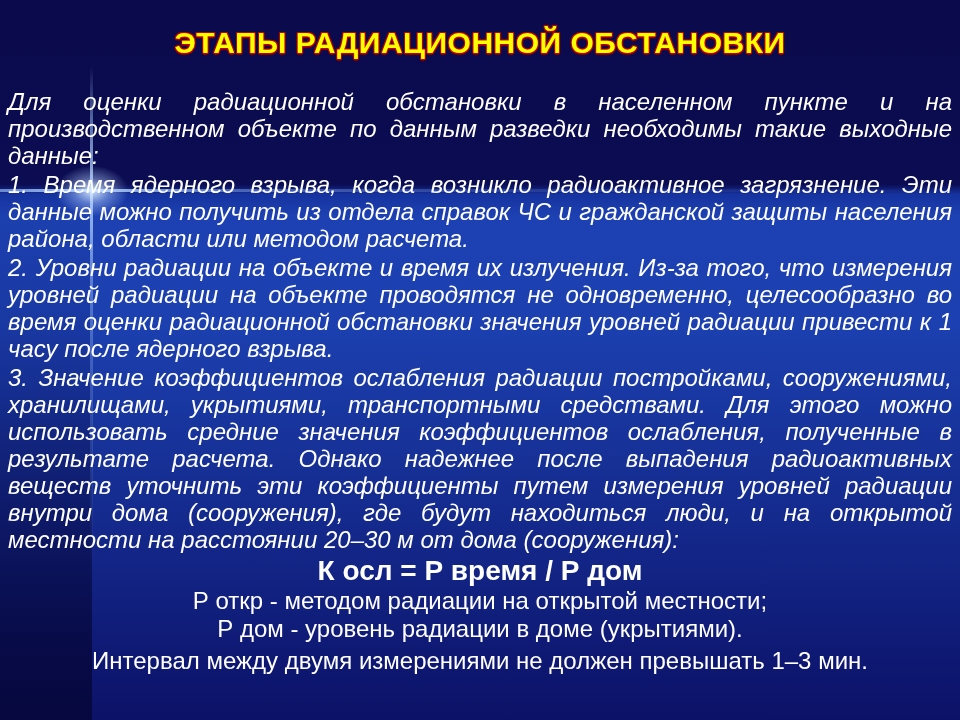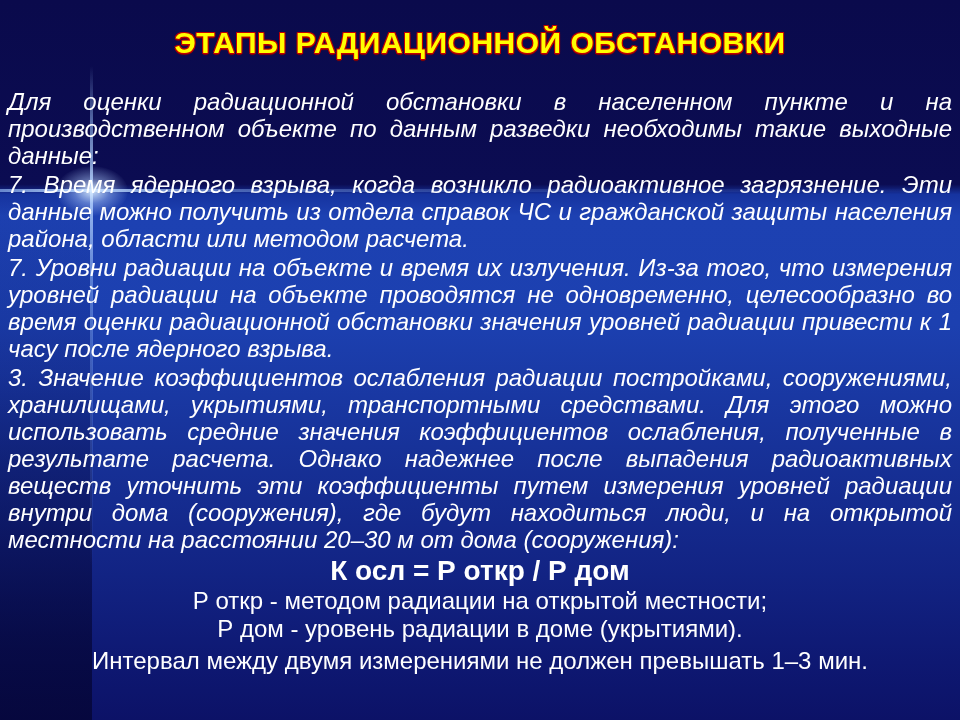--- a/index.html
+++ b/index.html
@@ -130,25 +130,25 @@
 
   <div class="bg-left-dark"></div>
   <div class="flare-v"></div>
   <div class="flare-h"></div>
   <div class="flare-core"></div>
 
   <div class="title">ЭТАПЫ РАДИАЦИОННОЙ ОБСТАНОВКИ</div>
 
   <div class="body-text">
     <p>Для оценки радиационной обстановки в населенном пункте и на производственном объекте по данным разведки необходимы такие выходные данные:</p>
-    <p>7. Время ядерного взрыва, когда возникло радиоактивное загрязнение. Эти данные можно получить из отдела справок ЧС и гражданской защиты населения района, области или методом расчета.</p>
-    <p>7. Уровни радиации на объекте и время их излучения. Из-за того, что измерения уровней радиации на объекте проводятся не одновременно, целесообразно во время оценки радиационной обстановки значения уровней радиации привести к 1 часу после ядерного взрыва.</p>
+    <p>1. Время ядерного взрыва, когда возникло радиоактивное загрязнение. Эти данные можно получить из отдела справок ЧС и гражданской защиты населения района, области или методом расчета.</p>
+    <p>2. Уровни радиации на объекте и время их излучения. Из-за того, что измерения уровней радиации на объекте проводятся не одновременно, целесообразно во время оценки радиационной обстановки значения уровней радиации привести к 1 часу после ядерного взрыва.</p>
     <p>3. Значение коэффициентов ослабления радиации постройками, сооружениями, хранилищами, укрытиями, транспортными средствами. Для этого можно использовать средние значения коэффициентов ослабления, полученные в результате расчета. Однако надежнее после выпадения радиоактивных веществ уточнить эти коэффициенты путем измерения уровней радиации внутри дома (сооружения), где будут находиться люди, и на открытой местности на расстоянии 20–30 м от дома (сооружения):</p>
 
-    <div class="formula">К осл = Р откр / Р дом</div>
+    <div class="formula">К осл = Р время / Р дом</div>
 
     <div class="note">Р откр - методом радиации на открытой местности;</div>
     <div class="note">Р дом - уровень радиации в доме (укрытиями).</div>
 
     <div class="footer-note">Интервал между двумя измерениями не должен превышать 1–3 мин.</div>
   </div>
 
 </div>
 
 </body></html>

